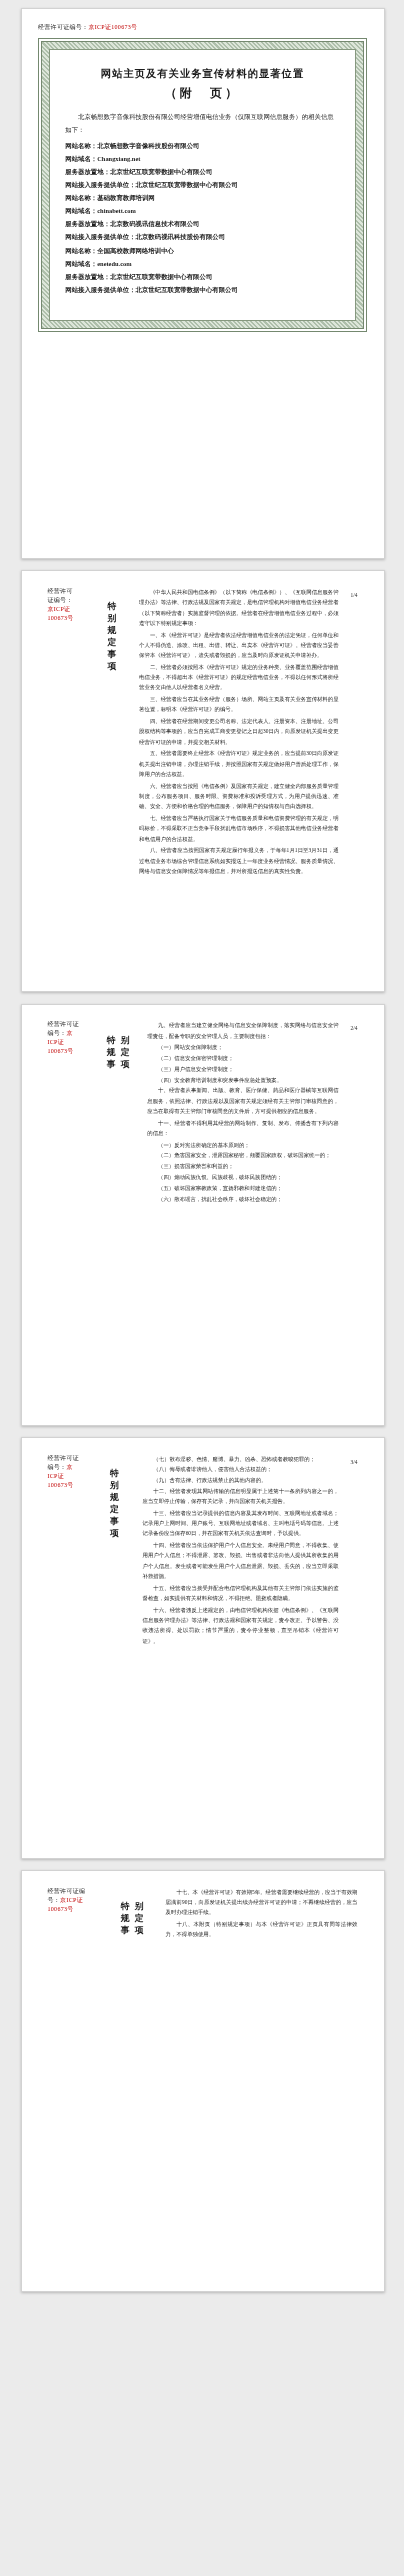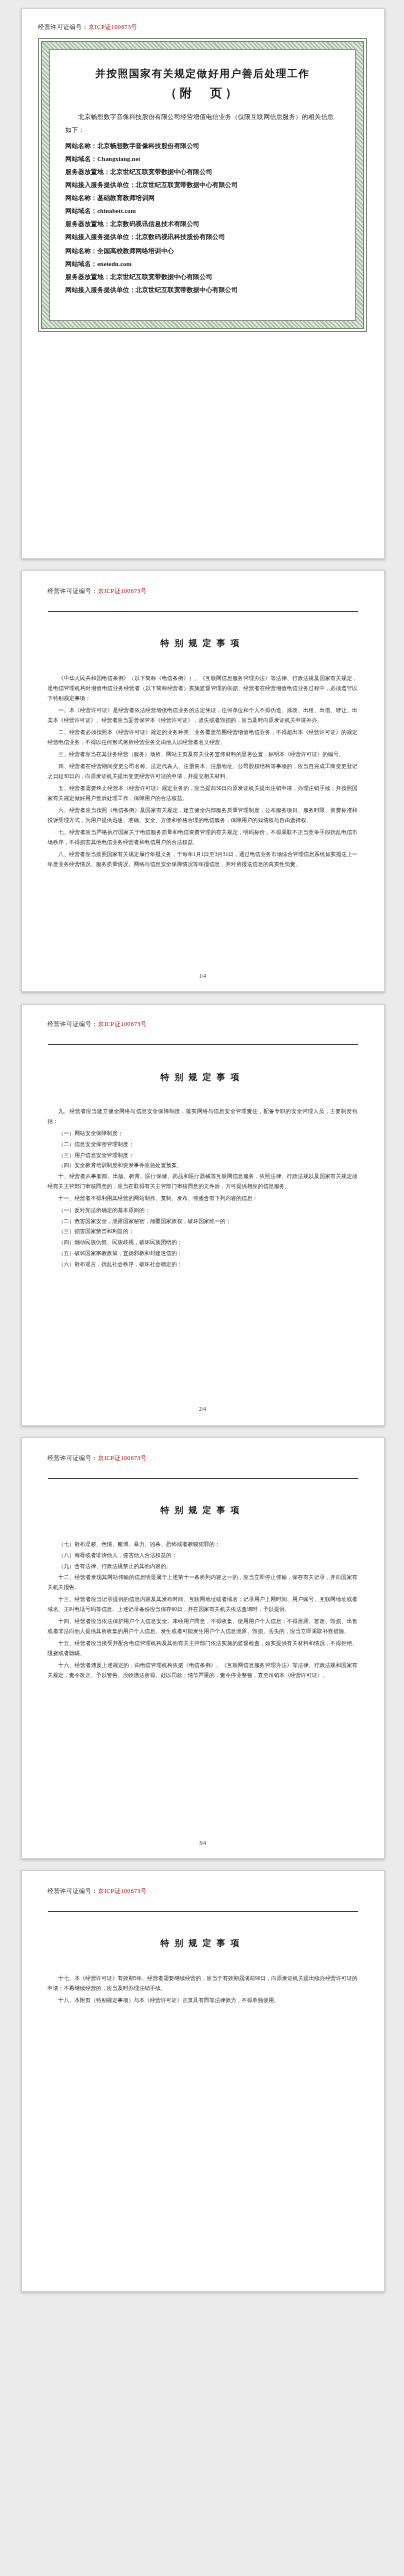--- a/index.html
+++ b/index.html
@@ -77,21 +77,20 @@
     font-size: 6.4px;
     line-height: 2.05;
   }
   .info-label { font-weight: bold; }
   .info-value { font-weight: bold; }
   
   .provision-page {
     height: 422px;
     padding: 15.5px 26px 12.4px;
     display: flex;
-    flex-direction: column;
     gap: 12px;
   }
   .header-rule {
     border-top: 1px solid #3a3a3a;
     margin-top: 3.1px;
   }
   .provision-title {
     margin: 14.4px 0 10.3px;
     text-align: center;
     font-size: 8.8px;
@@ -122,21 +121,21 @@
 
 <div class="canvas">
 
   <section class="page cover-page">
     <div class="lic-header">
       <span>经营许可证编号：</span><span class="lic-no">京ICP证100673号</span>
     </div>
     <div class="cover-frame-outer">
       <div class="cover-frame-pattern">
         <div class="cover-frame-inner">
-          <h1 class="cover-title">并按照国家有关规定做好用户善后处理工作</h1>
+          <h1 class="cover-title">网站主页及有关业务宣传材料的显著位置</h1>
           <div class="cover-subtitle">（附　页）</div>
           <p class="cover-intro">北京畅想数字音像科技股份有限公司经营增值电信业务（仅限互联网信息服务）的相关信息如下：</p>
           <div>
               <div class="info-line"><span class="info-label">网站名称：</span><span class="info-value">北京畅想数字音像科技股份有限公司</span></div>
               <div class="info-line"><span class="info-label">网站域名：</span><span class="info-value">Changxiang.net</span></div>
               <div class="info-line"><span class="info-label">服务器放置地：</span><span class="info-value">北京世纪互联宽带数据中心有限公司</span></div>
               <div class="info-line"><span class="info-label">网站接入服务提供单位：</span><span class="info-value">北京世纪互联宽带数据中心有限公司</span></div>
               <div class="info-line"><span class="info-label">网站名称：</span><span class="info-value">基础教育教师培训网</span></div>
               <div class="info-line"><span class="info-label">网站域名：</span><span class="info-value">chinabett.com</span></div>
               <div class="info-line"><span class="info-label">服务器放置地：</span><span class="info-value">北京数码视讯信息技术有限公司</span></div>

